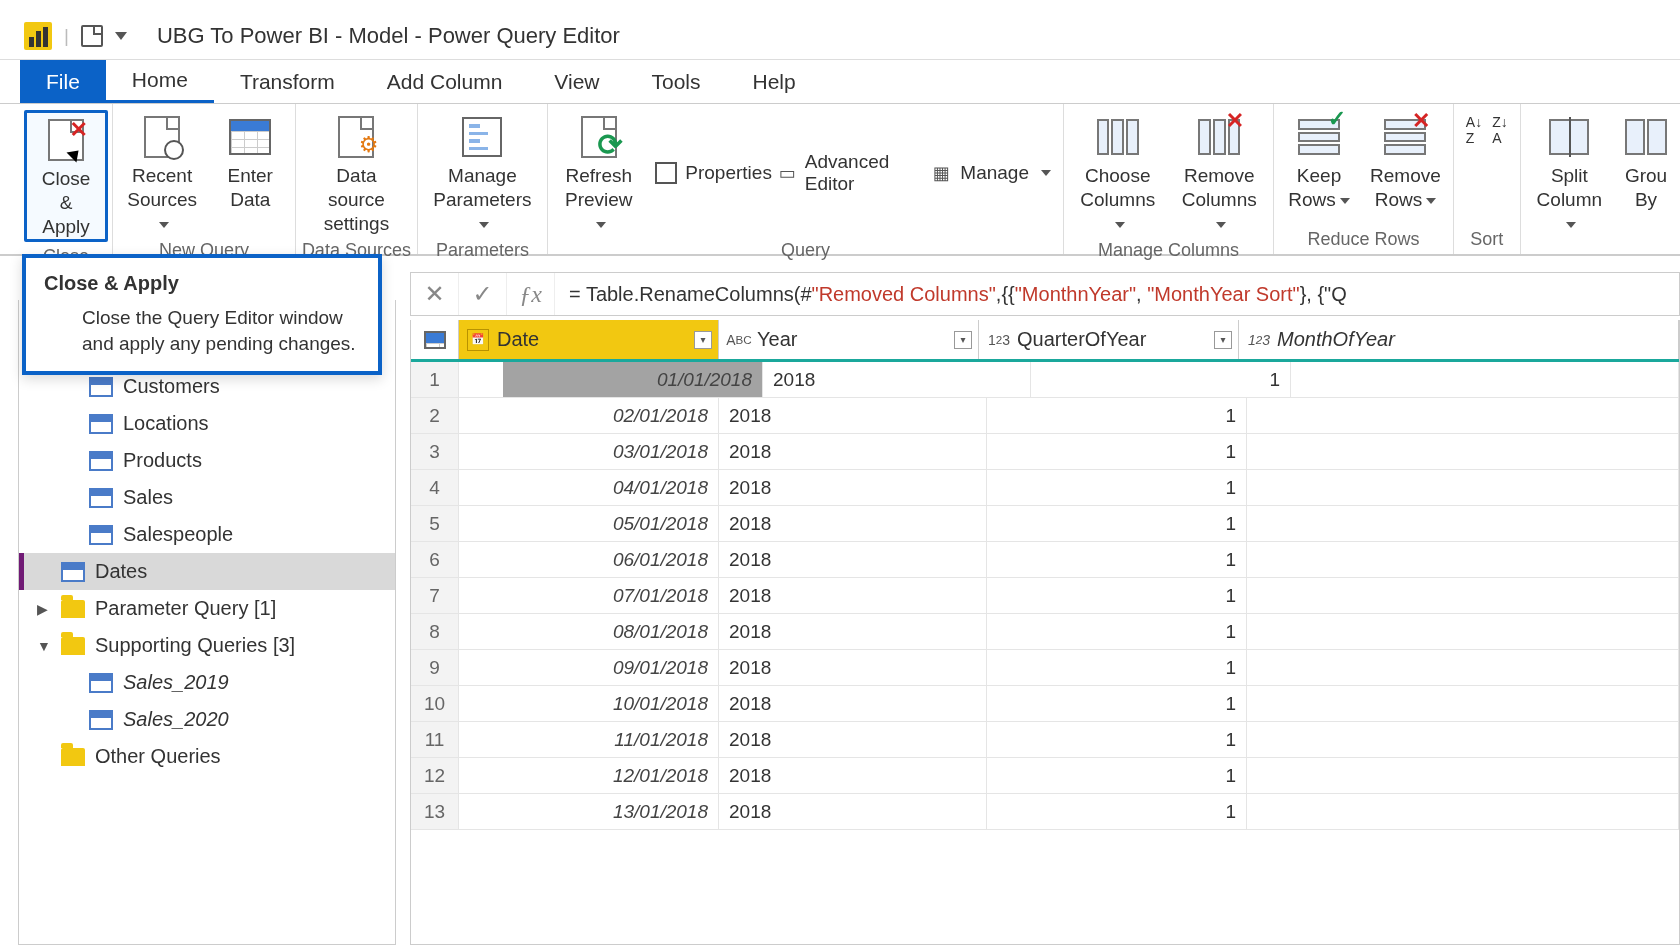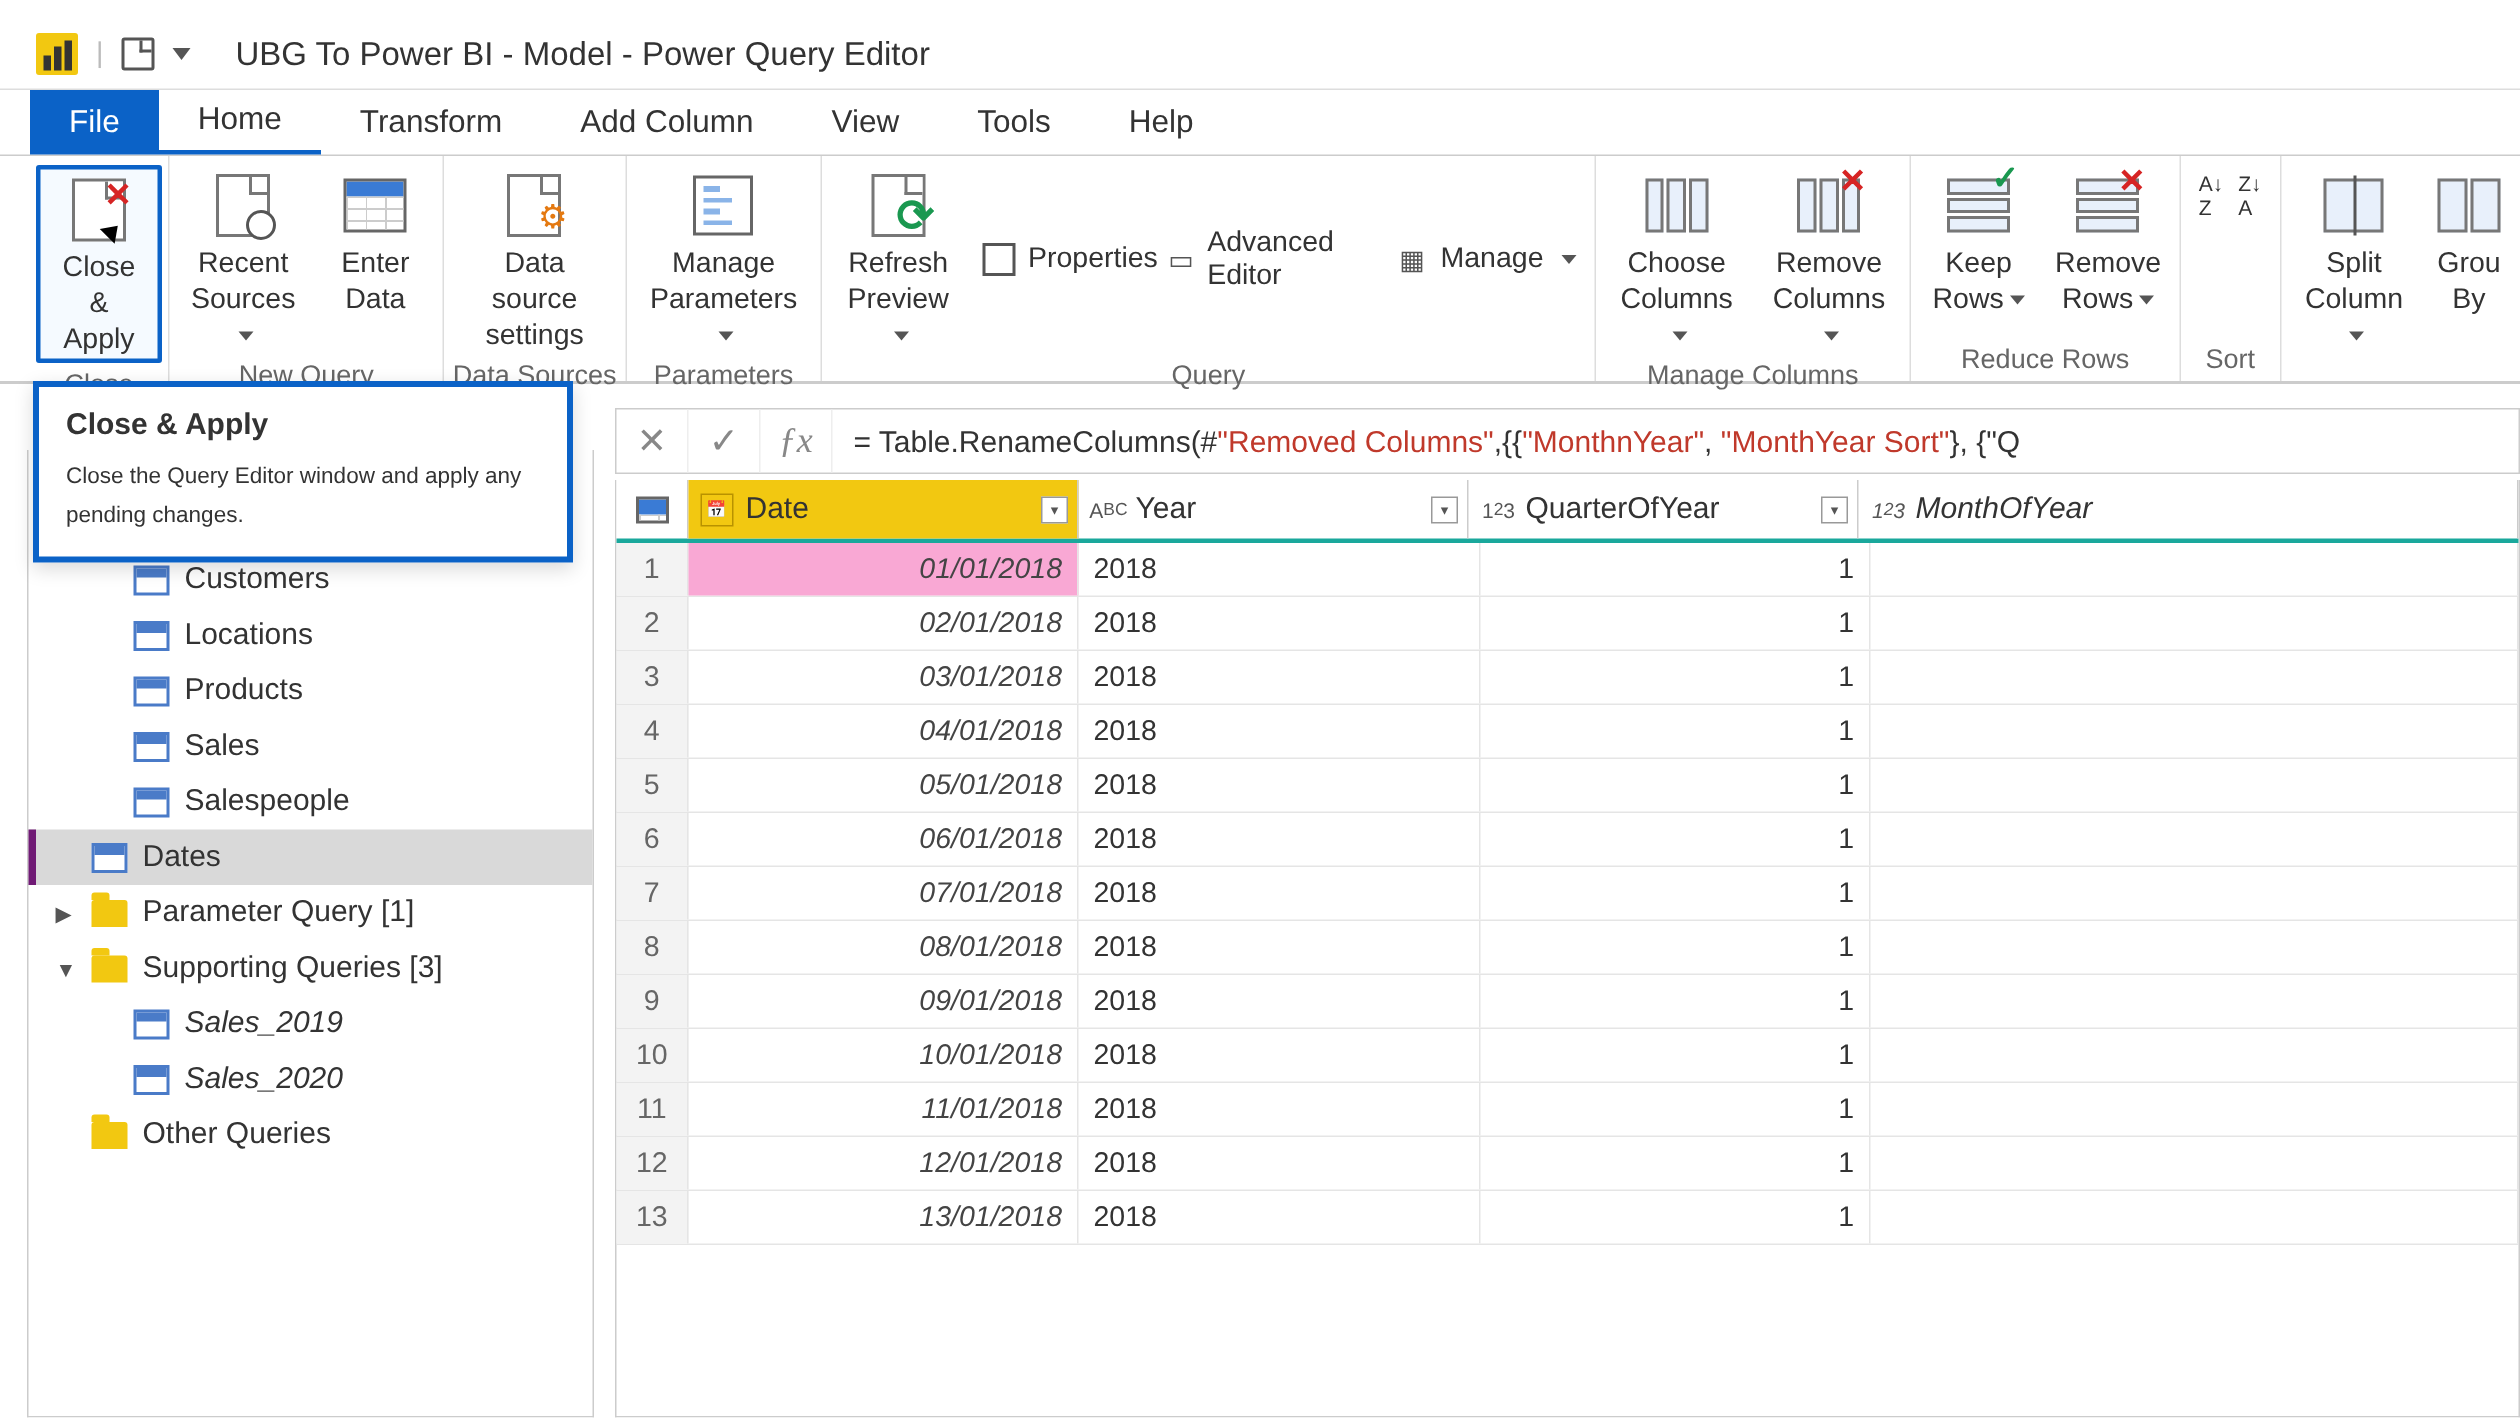--- a/index.html
+++ b/index.html
@@ -64,21 +64,21 @@
 .x-over::after{ content:'✕'; position:absolute; color:#d62424; font-size:22px; font-weight:bold; right:-2px; top:-6px;}
 .check-over { position:relative; }
 .check-over::after{ content:'✓'; position:absolute; color:#1a9850; font-size:22px; font-weight:bold; right:-4px; top:-8px;}
 .sort-ico { display:flex; flex-direction:column; gap:4px; font-size:14px; align-items:center;}
 .split-ico { width:40px; height:36px; background:#e8f0fb; border:2px solid #777; position:relative;}
 .split-ico::after{content:'';position:absolute;left:50%;top:-4px;bottom:-4px;width:2px;background:#555;}
 
 
 .tooltip { position: absolute; top: 254px; left: 22px; width: 360px; background: #fff; border: 4px solid #0b62c7; padding: 14px 18px; z-index: 50; box-shadow: 0 4px 12px rgba(0,0,0,0.15); }
 .tooltip .tt-title { font-weight: 600; font-size: 20px; margin-bottom: 10px; }
-.tooltip .tt-body { font-size: 15px; line-height: 26px; }
+.tooltip .tt-body { font-size: 19px; line-height: 26px; margin-left: 38px; }
 
 
 .queries-pane { position:absolute; left: 18px; top: 300px; width: 378px; bottom:0; border:1px solid #ccc; border-top:none; background:#fff; padding-top: 68px; }
 .query-item { display:flex; align-items:center; gap:10px; padding: 7px 8px 7px 42px; font-size: 20px; cursor:pointer; }
 .query-item.indent2 { padding-left: 70px; }
 .query-item.selected { background: #d9d9d9; border-left: 5px solid #701a75; padding-left: 37px; }
 .tbl-glyph { width:24px; height:20px; border:2px solid #4a7bc8; background:linear-gradient(#4a7bc8,#4a7bc8) 0 0/100% 6px no-repeat,#fff; }
 .folder-glyph { width:24px; height:18px; background:#f2c811; border-radius:2px 2px 0 0; position:relative;}
 .folder-glyph::before{content:'';position:absolute;top:-5px;left:0;width:12px;height:5px;background:#f2c811;border-radius:2px 2px 0 0;}
 .tree-caret { width:14px; display:inline-block; color:#555; font-size:14px; margin-left:-24px; }
@@ -96,21 +96,21 @@
 .grid-header { display:flex; height:42px; background:#fff; border-bottom:3px solid #1aa89c; }
 .hdr-cell { border-right:1px solid #ccc; display:flex; align-items:center; padding:0 8px; font-size:20px; position:relative; }
 .hdr-type { width:24px; height:24px; display:flex; align-items:center; justify-content:center; font-size:14px; color:#555; margin-right:6px;}
 .hdr-filter { position:absolute; right:6px; top:50%; transform:translateY(-50%); width:18px; height:18px; border:1px solid #999; display:flex; align-items:center; justify-content:center; font-size:10px; color:#555; background:#fff; cursor:pointer;}
 .col-date { width:260px; background:#f2c811; }
 .col-year { width:260px; }
 .col-qoy  { width:260px; }
 .col-moy  { flex:1; min-width:200px;font-style:italic; }
 .hdr-corner { width:48px; border-right:1px solid #ccc; display:flex; align-items:center; justify-content:center;}
 .grid-body .row { display:flex; height:36px; border-bottom:1px solid #e5e5e5; }
-.grid-body .row:nth-child(1) .cell.c-date { background:#f9a8d4; }
+.grid-body .row:nth-child(1) .cell.c-date { background:#a3a3a3;margin-left:44px; }
 .cell { border-right:1px solid #e5e5e5; display:flex; align-items:center; padding:0 10px; font-size:19px; }
 .c-rownum { width:48px; justify-content:center; background:#f3f3f3; color:#666; }
 .c-date { width:260px; justify-content:flex-end; font-style:italic; color:#444; }
 .c-year { width:268px; }
 .c-qoy  { width:260px; justify-content:flex-end; }
 .c-moy  { flex:1; min-width:200px; justify-content:flex-end; }
 
 .date-type-ico { width:22px; height:22px; background:#f2c811; border:1px solid #b89200; display:flex; align-items:center; justify-content:center; font-size:11px;}
 </style>
 </head>

